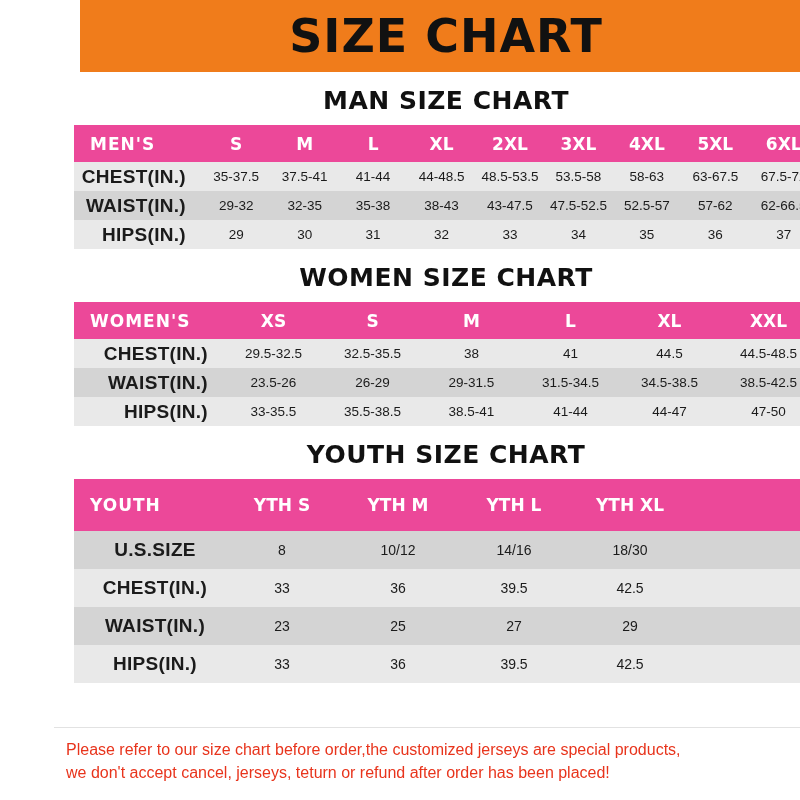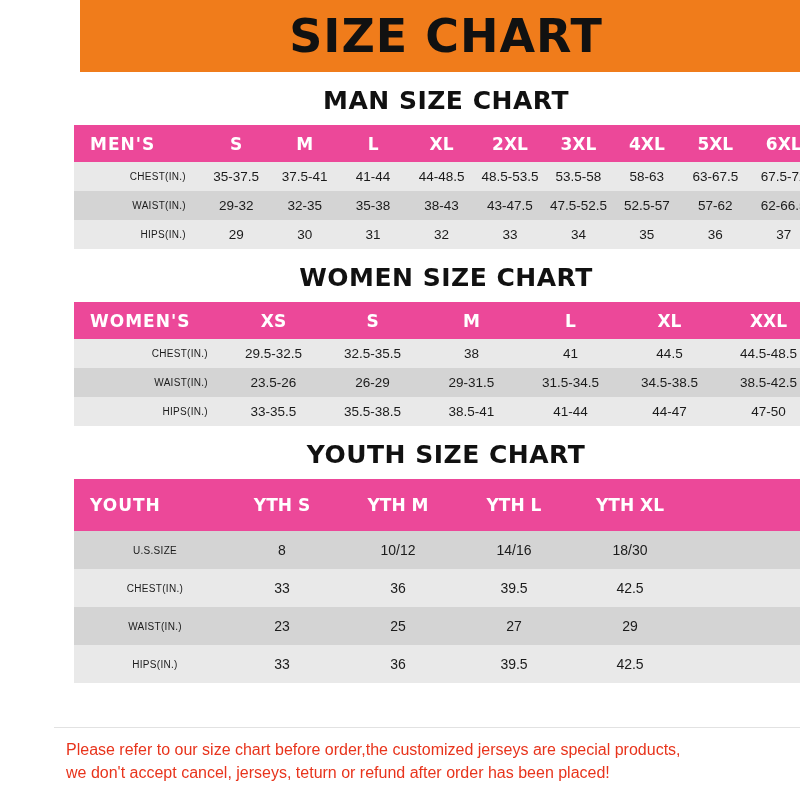--- a/index.html
+++ b/index.html
@@ -89,23 +89,24 @@
     text-align: left;
     padding-left: 16px;
     letter-spacing: 1px;
   }
   
   table.size-table tbody tr.light { background: #e9e9e9; }
   table.size-table tbody tr.dark  { background: #d4d4d4; border-radius: 8px; }
   table.size-table tbody td.rowlabel {
     text-align: right;
     padding-right: 16px;
-    font-size: 10px;
+    font-size: 19px;
     letter-spacing: 0.3px;
     color: #1b1b1b;
+    font-weight: bold;
   }
   
   table.youth thead th { height: 52px; font-size: 17px; }
   table.youth tbody td { height: 38px; font-size: 14px; }
   table.youth tbody td.rowlabel { text-align: center; padding-left: 28px; }
   
   .footer-wrap {
     position: absolute;
     left: 8px; right: 0;
     bottom: 0;

